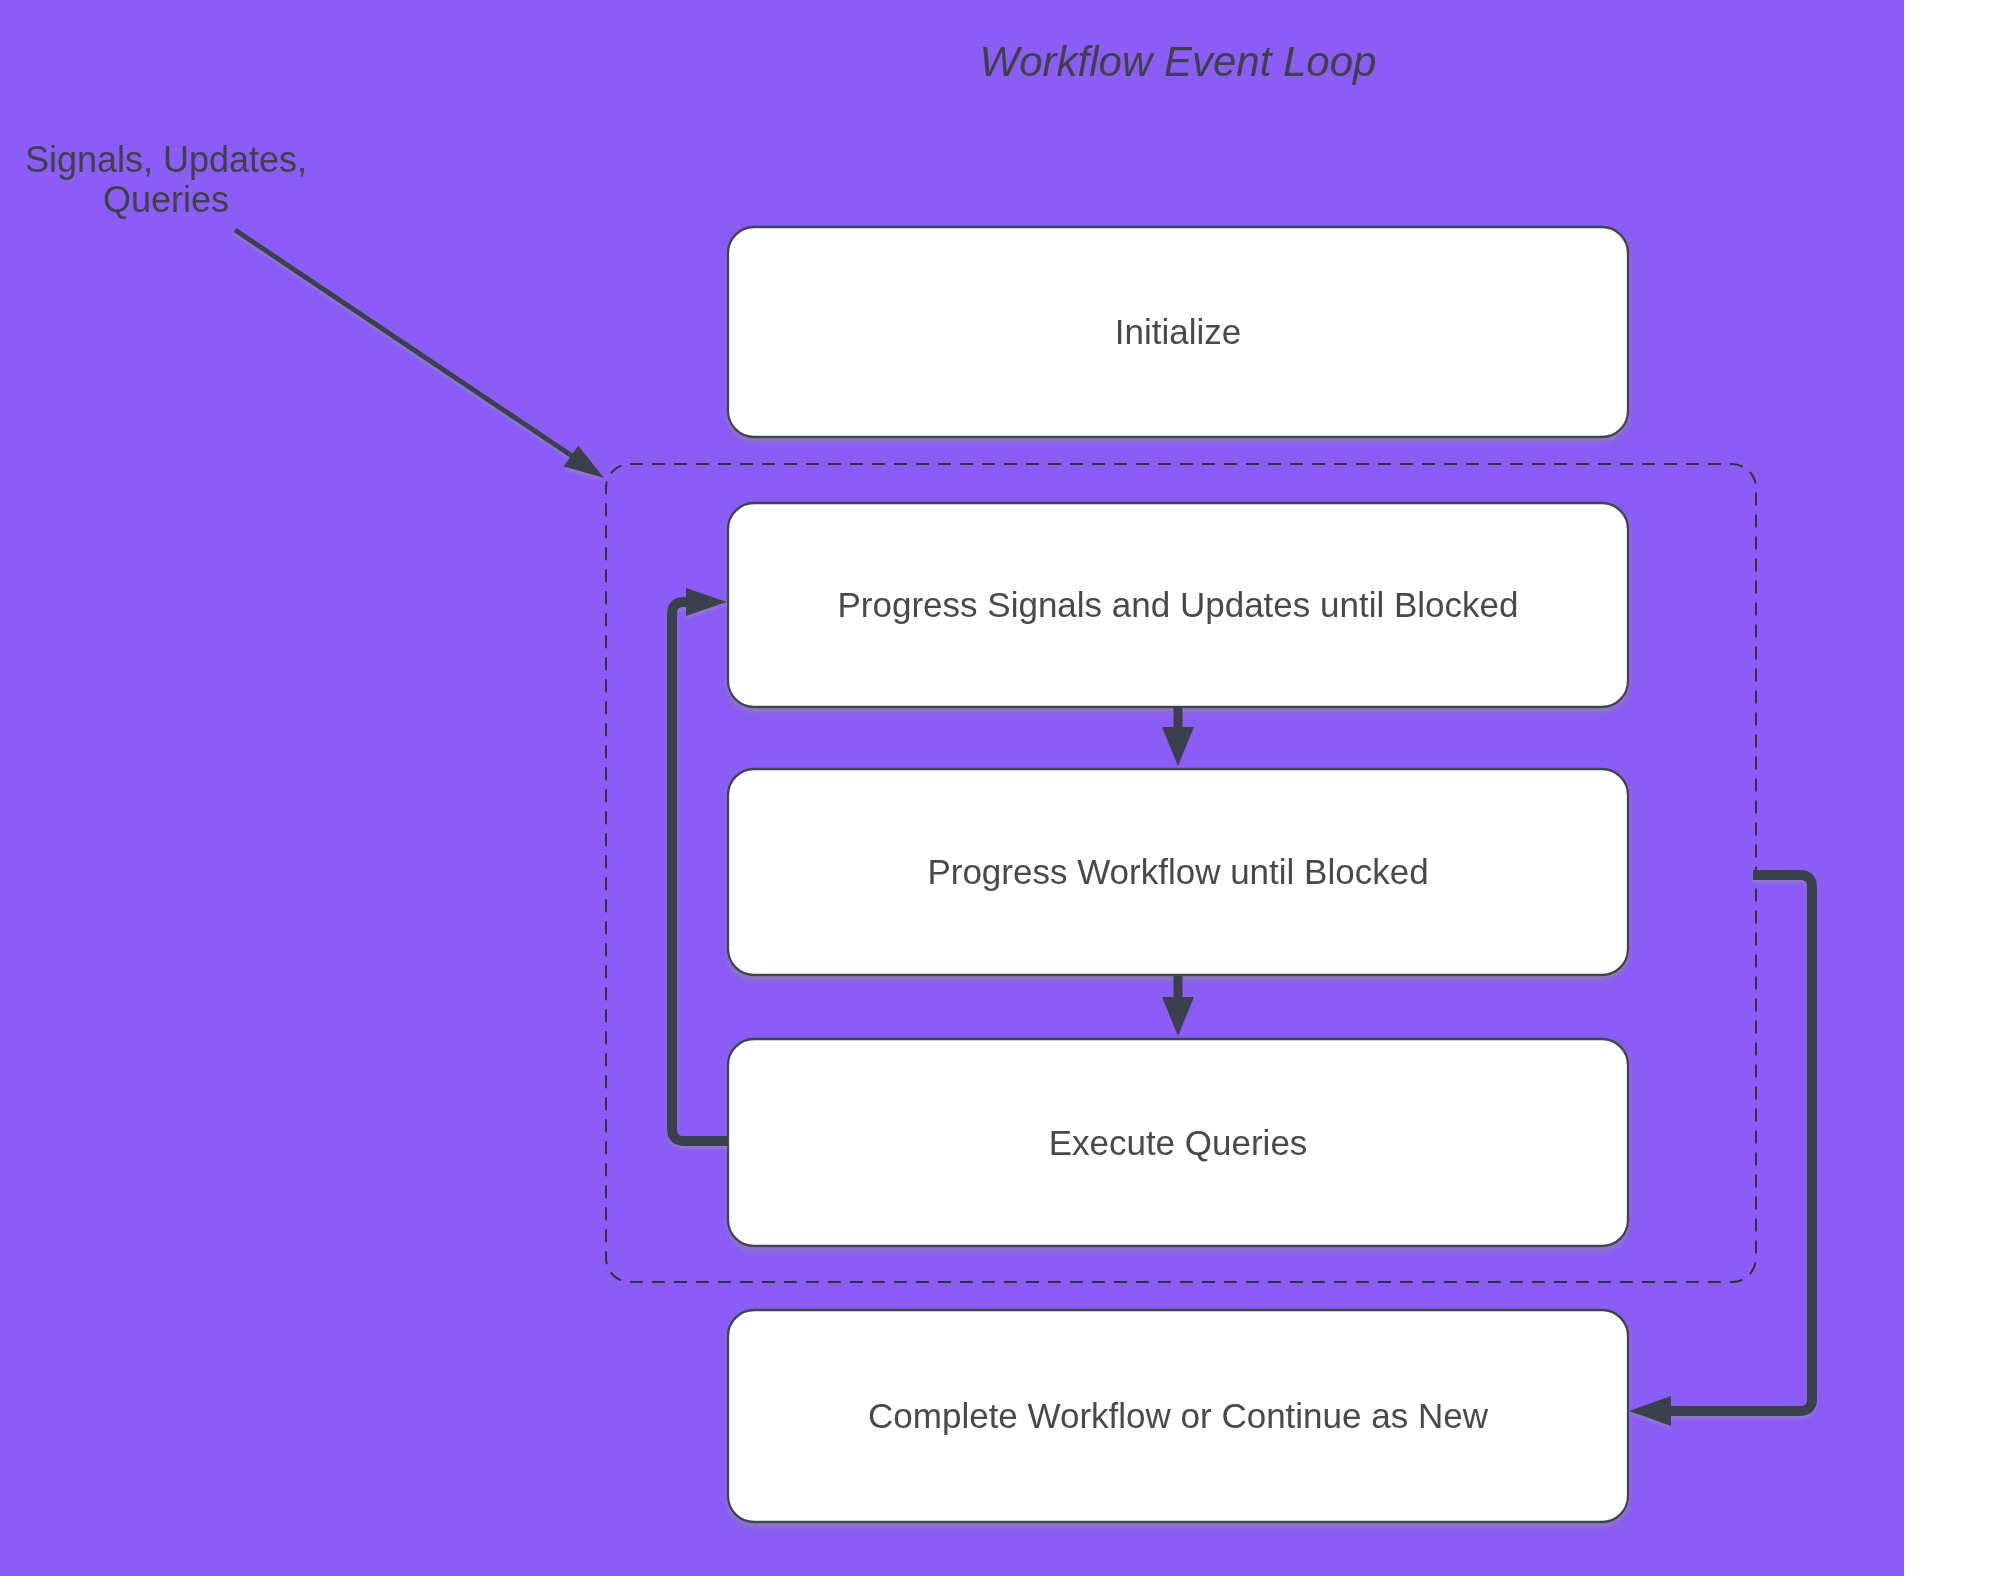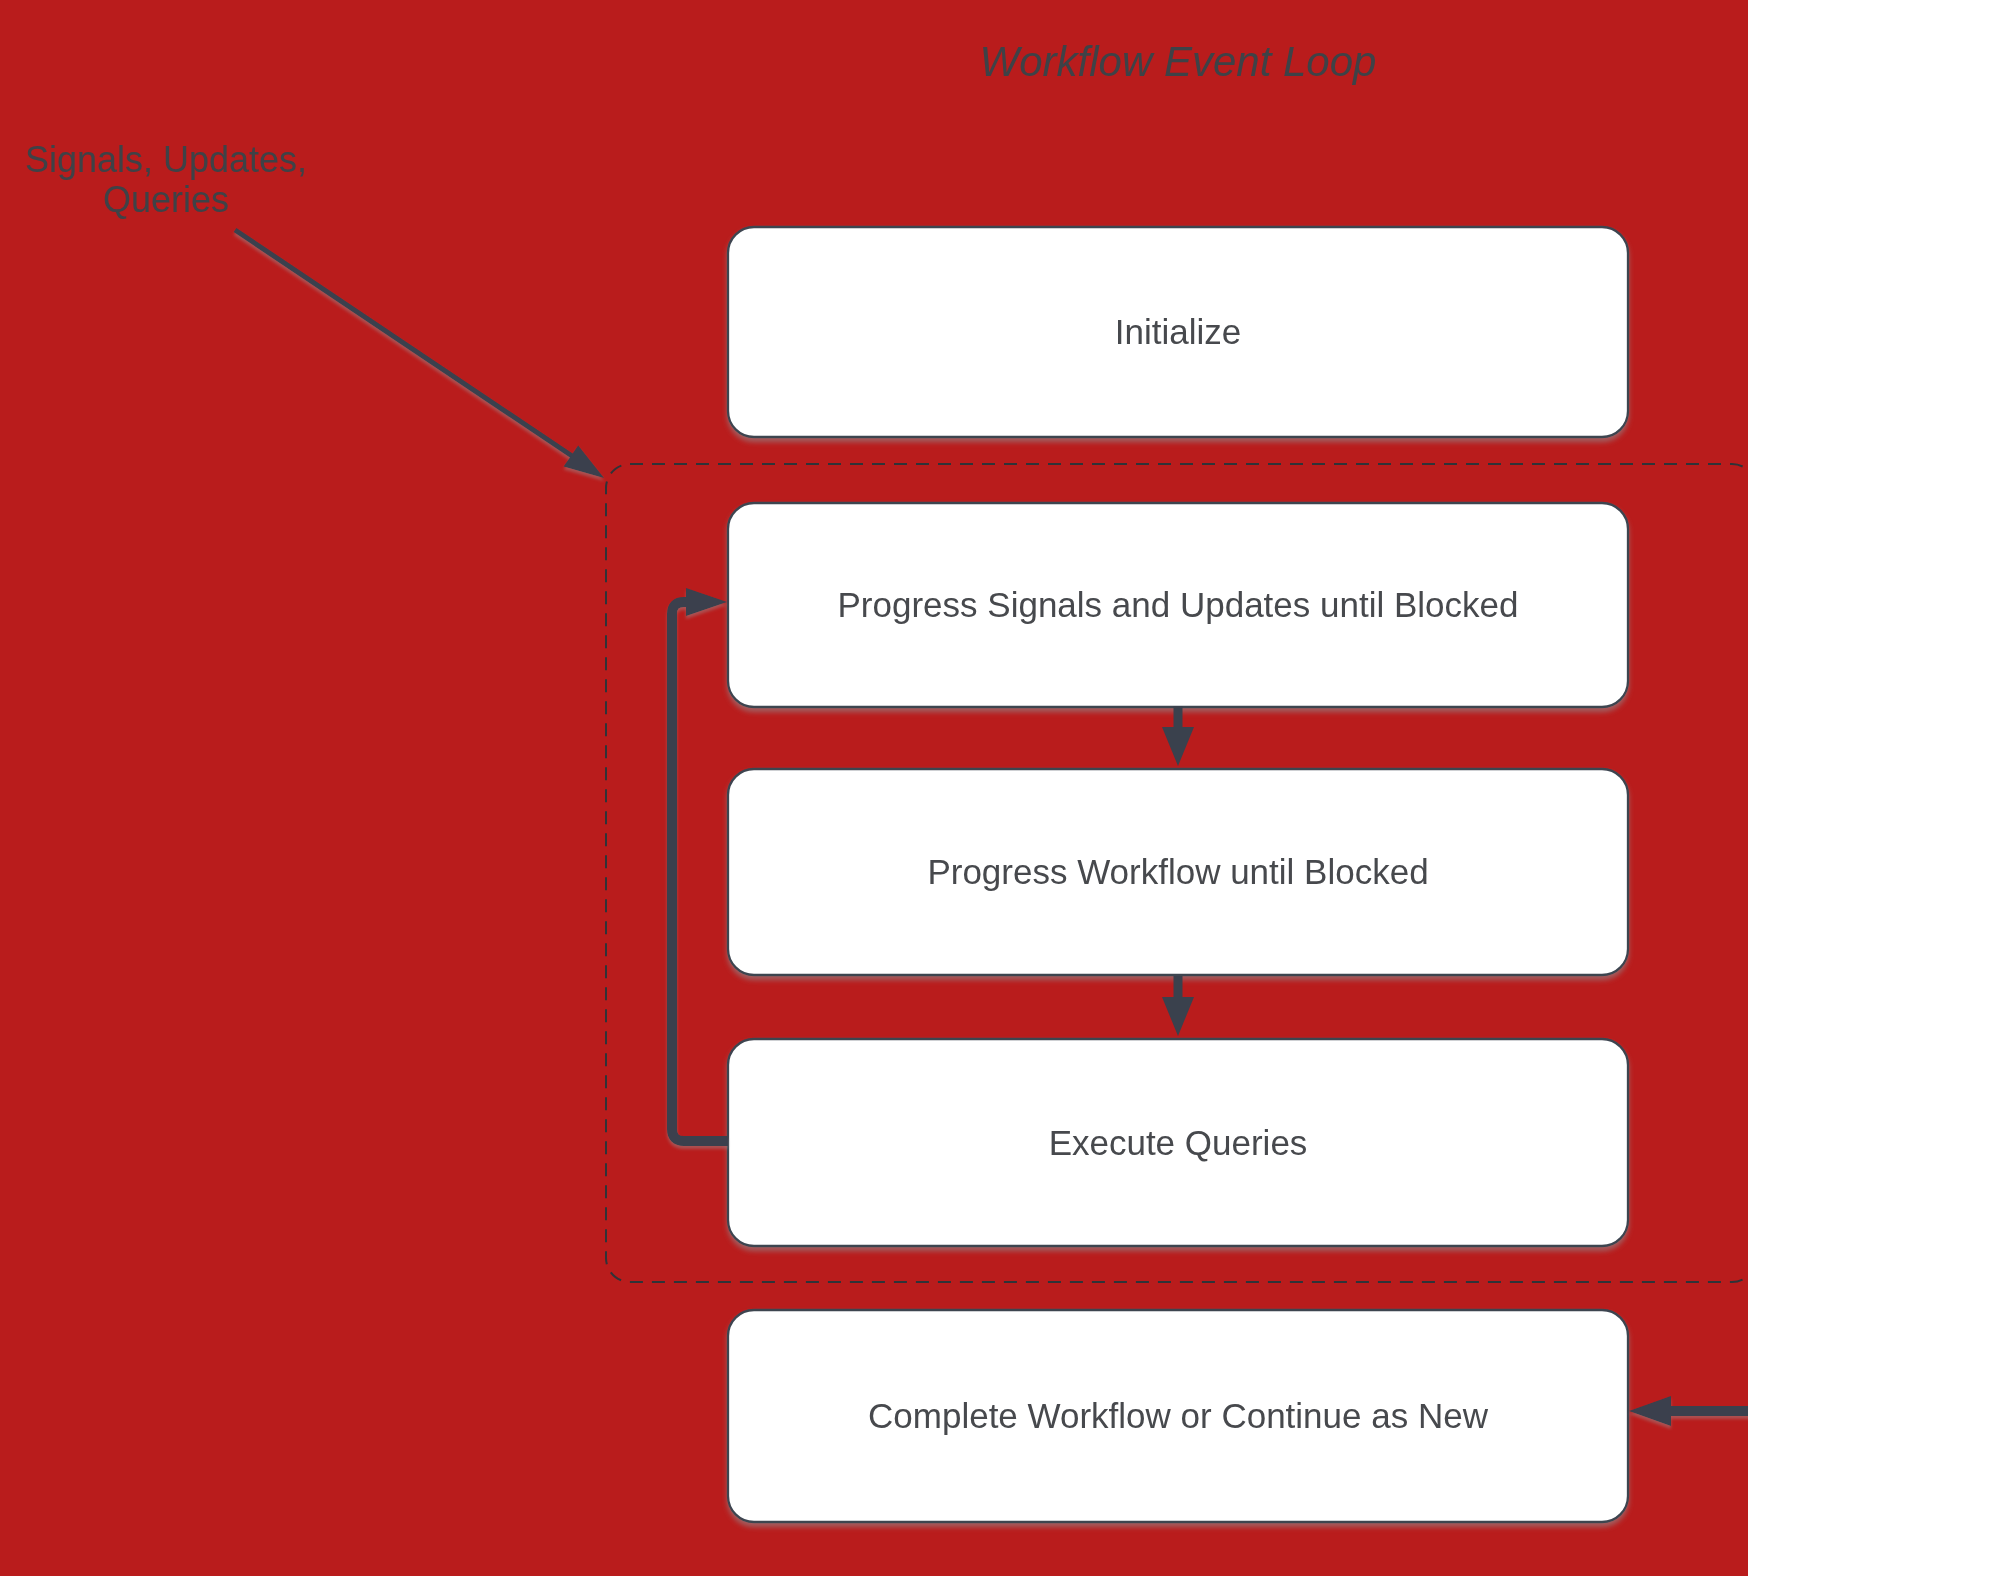--- a/index.html
+++ b/index.html
@@ -2,23 +2,23 @@
 <html><head>
 <meta charset="utf-8">
 <style>
   html, body {
     margin: 0;
     padding: 0;
     background: #ffffff;
   }
   .stage {
     position: relative;
-    width: 1748px;
+    width: 1904px;
     height: 1576px;
-    background: #b91c1c;
+    background: #8b5cf6;
     overflow: hidden;
   }
   svg {
     display: block;
   }
   text {
     font-family: "Liberation Sans", "DejaVu Sans", sans-serif;
     fill: #47494d;
   }
   .diagram-title {

